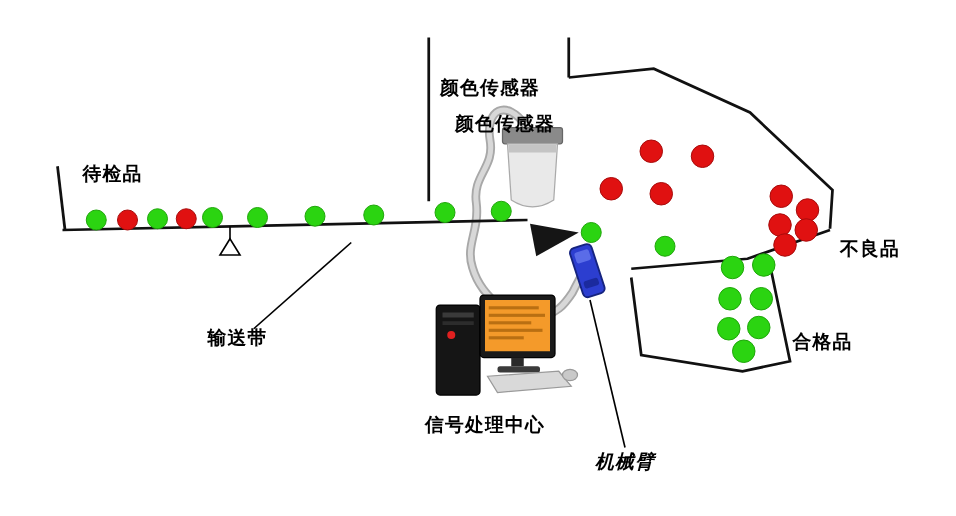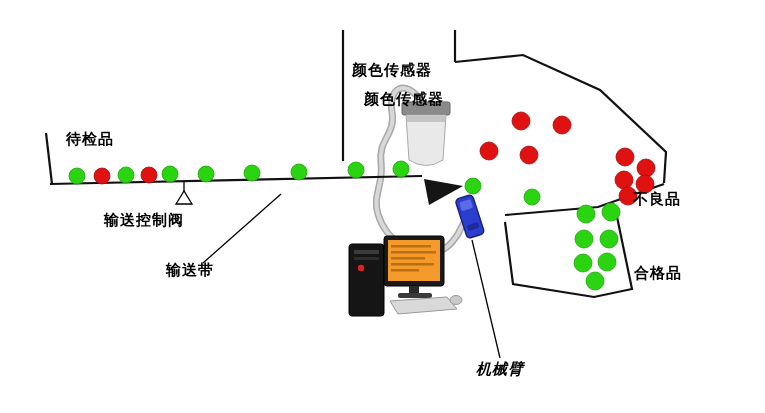--- a/index.html
+++ b/index.html
@@ -12,21 +12,21 @@
     position:absolute;font-size:15px;font-weight:600;color:#000;
     white-space:nowrap;letter-spacing:1px;
   }
   .lbl-signal-cable{left:352px;top:61px;}
   .lbl-color-sensor{left:364px;top:90px;}
   .lbl-items-to-inspect{left:66px;top:130px;}
   .lbl-valve{left:104px;top:211px;}
   .lbl-belt{left:166px;top:261px;}
   .lbl-processing{left:340px;top:331px;}
   .lbl-arm{left:476px;top:360px;font-style:italic;}
-  .lbl-defective{left:633px;top:190px;}
+  .lbl-defective{left:672px;top:190px;}
   .lbl-qualified{left:634px;top:264px;text-align:center;}
 </style>
 </head>
 <body>
 
 <div class="stage">
 
   <svg width="765" height="413" viewBox="0 0 765 413">
 
     <g>
@@ -118,18 +118,18 @@
         <circle cx="609" cy="239" r="9" fill="#2bd411" stroke="#1fa60a" stroke-width="0.8"></circle>
         <circle cx="583" cy="263" r="9" fill="#2bd411" stroke="#1fa60a" stroke-width="0.8"></circle>
         <circle cx="607" cy="262" r="9" fill="#2bd411" stroke="#1fa60a" stroke-width="0.8"></circle>
         <circle cx="595" cy="281" r="9" fill="#2bd411" stroke="#1fa60a" stroke-width="0.8"></circle>
       </g>
   </svg>
 
   <div class="lbl lbl-signal-cable">颜色传感器</div>
   <div class="lbl lbl-color-sensor">颜色传感器</div>
   <div class="lbl lbl-items-to-inspect">待检品</div>
-  <div class="lbl lbl-valve">输送控制阀</div>
   <div class="lbl lbl-belt">输送带</div>
+  <div class="lbl lbl-processing">信号处理中心</div>
   <div class="lbl lbl-arm">机械臂</div>
   <div class="lbl lbl-defective">不良品</div>
   <div class="lbl lbl-qualified">合格品</div>
 </div>
 
 </body></html>

